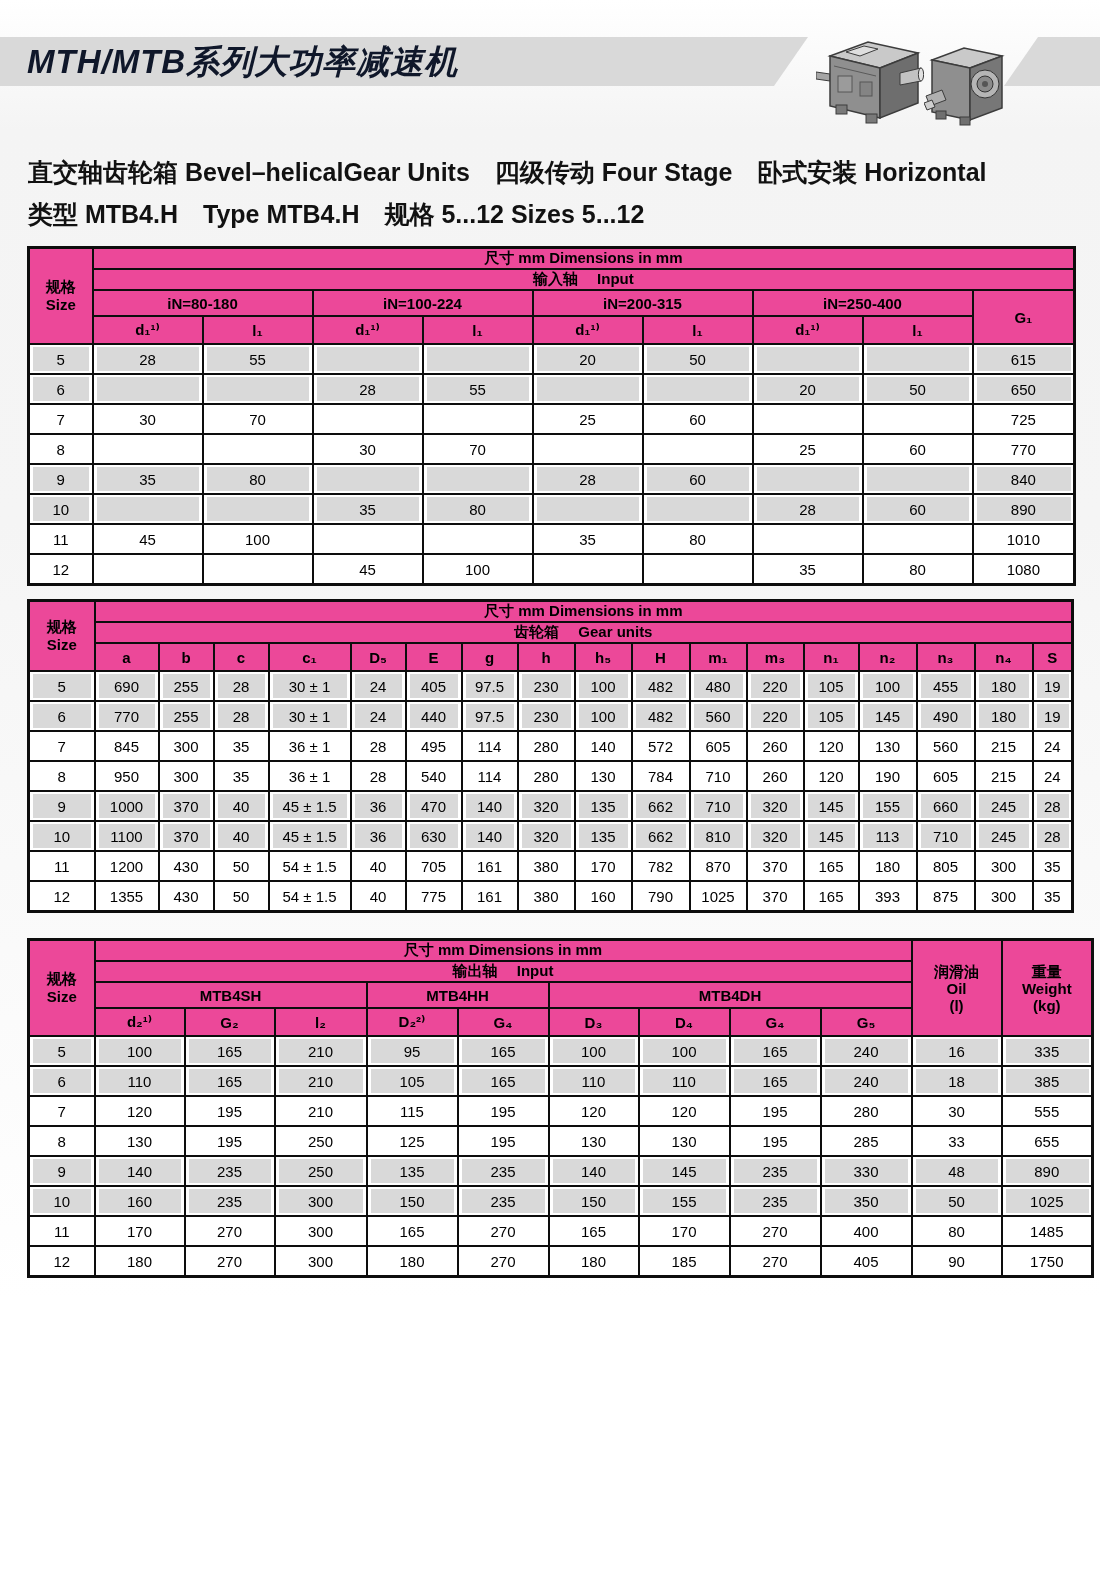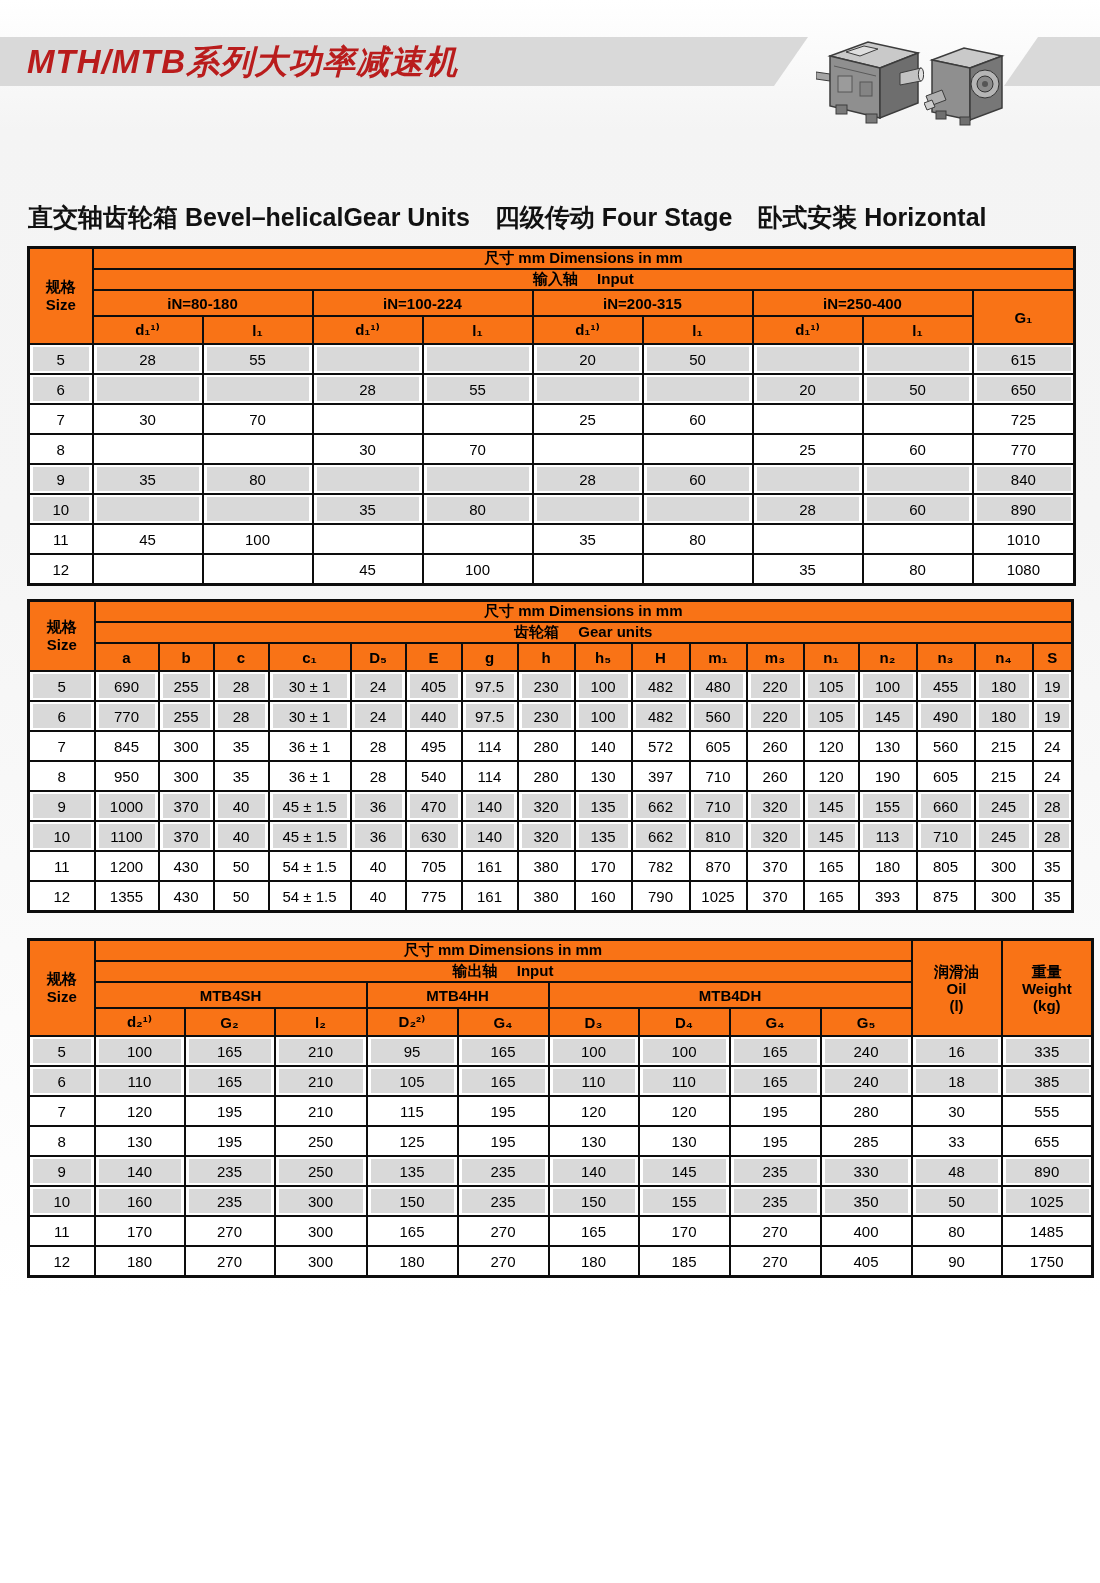--- a/index.html
+++ b/index.html
@@ -8,39 +8,39 @@
     background:linear-gradient(180deg,#ffffff 0px,#f4f4f4 130px,#f5f5f5 520px,#fafafa 950px,#ffffff 1300px);
     font-family:"Liberation Sans","DejaVu Sans",sans-serif;color:#000;
   }
   
   .banner{
     position:absolute;left:0;top:37px;width:808px;height:49px;background:#d9d9d9;
     clip-path:polygon(0 0,100% 0,calc(100% - 34px) 100%,0 100%);
   }
   .banner-title{
     font-style:italic;font-weight:bold;font-size:33px;line-height:49px;
-    padding-left:27px;letter-spacing:1px;color:#b91c1c;white-space:nowrap;
+    padding-left:27px;letter-spacing:1px;color:#0f172a;white-space:nowrap;
   }
   .deco-right{
     position:absolute;right:0;top:37px;width:96px;height:49px;background:#d9d9d9;
     clip-path:polygon(34px 0,100% 0,100% 100%,0 100%);
   }
   .photos{position:absolute;left:816px;top:16px;width:192px;height:110px;}
   .photos svg{position:absolute;bottom:0;}
   .photo1{left:0;}
   .photo2{left:108px;bottom:4px;}
   
-  .subtitle{position:absolute;left:28px;top:151px;font-size:25px;line-height:43px;font-weight:bold;color:#111;white-space:nowrap;margin-top:45px;}
+  .subtitle{position:absolute;left:28px;top:151px;font-size:25px;line-height:43px;font-weight:bold;color:#111;white-space:nowrap;}
   
   table.dims{
     position:absolute;left:27px;border-collapse:collapse;table-layout:fixed;
     border:3px solid #0d0d0d;background:#fff;
   }
   .dims th,.dims td{border:2px solid #0d0d0d;text-align:center;vertical-align:middle;overflow:hidden;}
-  .dims th{font-weight:bold;font-size:15px;background:#f97316;padding:0 2px;}
+  .dims th{font-weight:bold;font-size:15px;background:#ec4899;padding:0 2px;}
   .dims td{font-size:15px;padding:2px 3px;height:24px;}
   .dims tr.shaded td{background:#d9d9d9;background-clip:content-box;}
   .hA{height:21px;} .hB{height:21px;} .hC{height:26px;} .hD{height:28px;}
   .sizehd{line-height:18px;font-size:15px;}
   .big{font-size:17px;}
   .ml{line-height:17px;font-size:14.5px;}
   #t1{top:246px;width:1046px;}
   #t2{top:599px;width:1044px;}
   #t3{top:938px;width:1064px;}
 </style>
@@ -343,21 +343,21 @@
         <td>8</td>
         <td>950</td>
         <td>300</td>
         <td>35</td>
         <td>36 ± 1</td>
         <td>28</td>
         <td>540</td>
         <td>114</td>
         <td>280</td>
         <td>130</td>
-        <td>397</td>
+        <td>784</td>
         <td>710</td>
         <td>260</td>
         <td>120</td>
         <td>190</td>
         <td>605</td>
         <td>215</td>
         <td>24</td>
       </tr>
       <tr class="shaded">
         <td>9</td>

